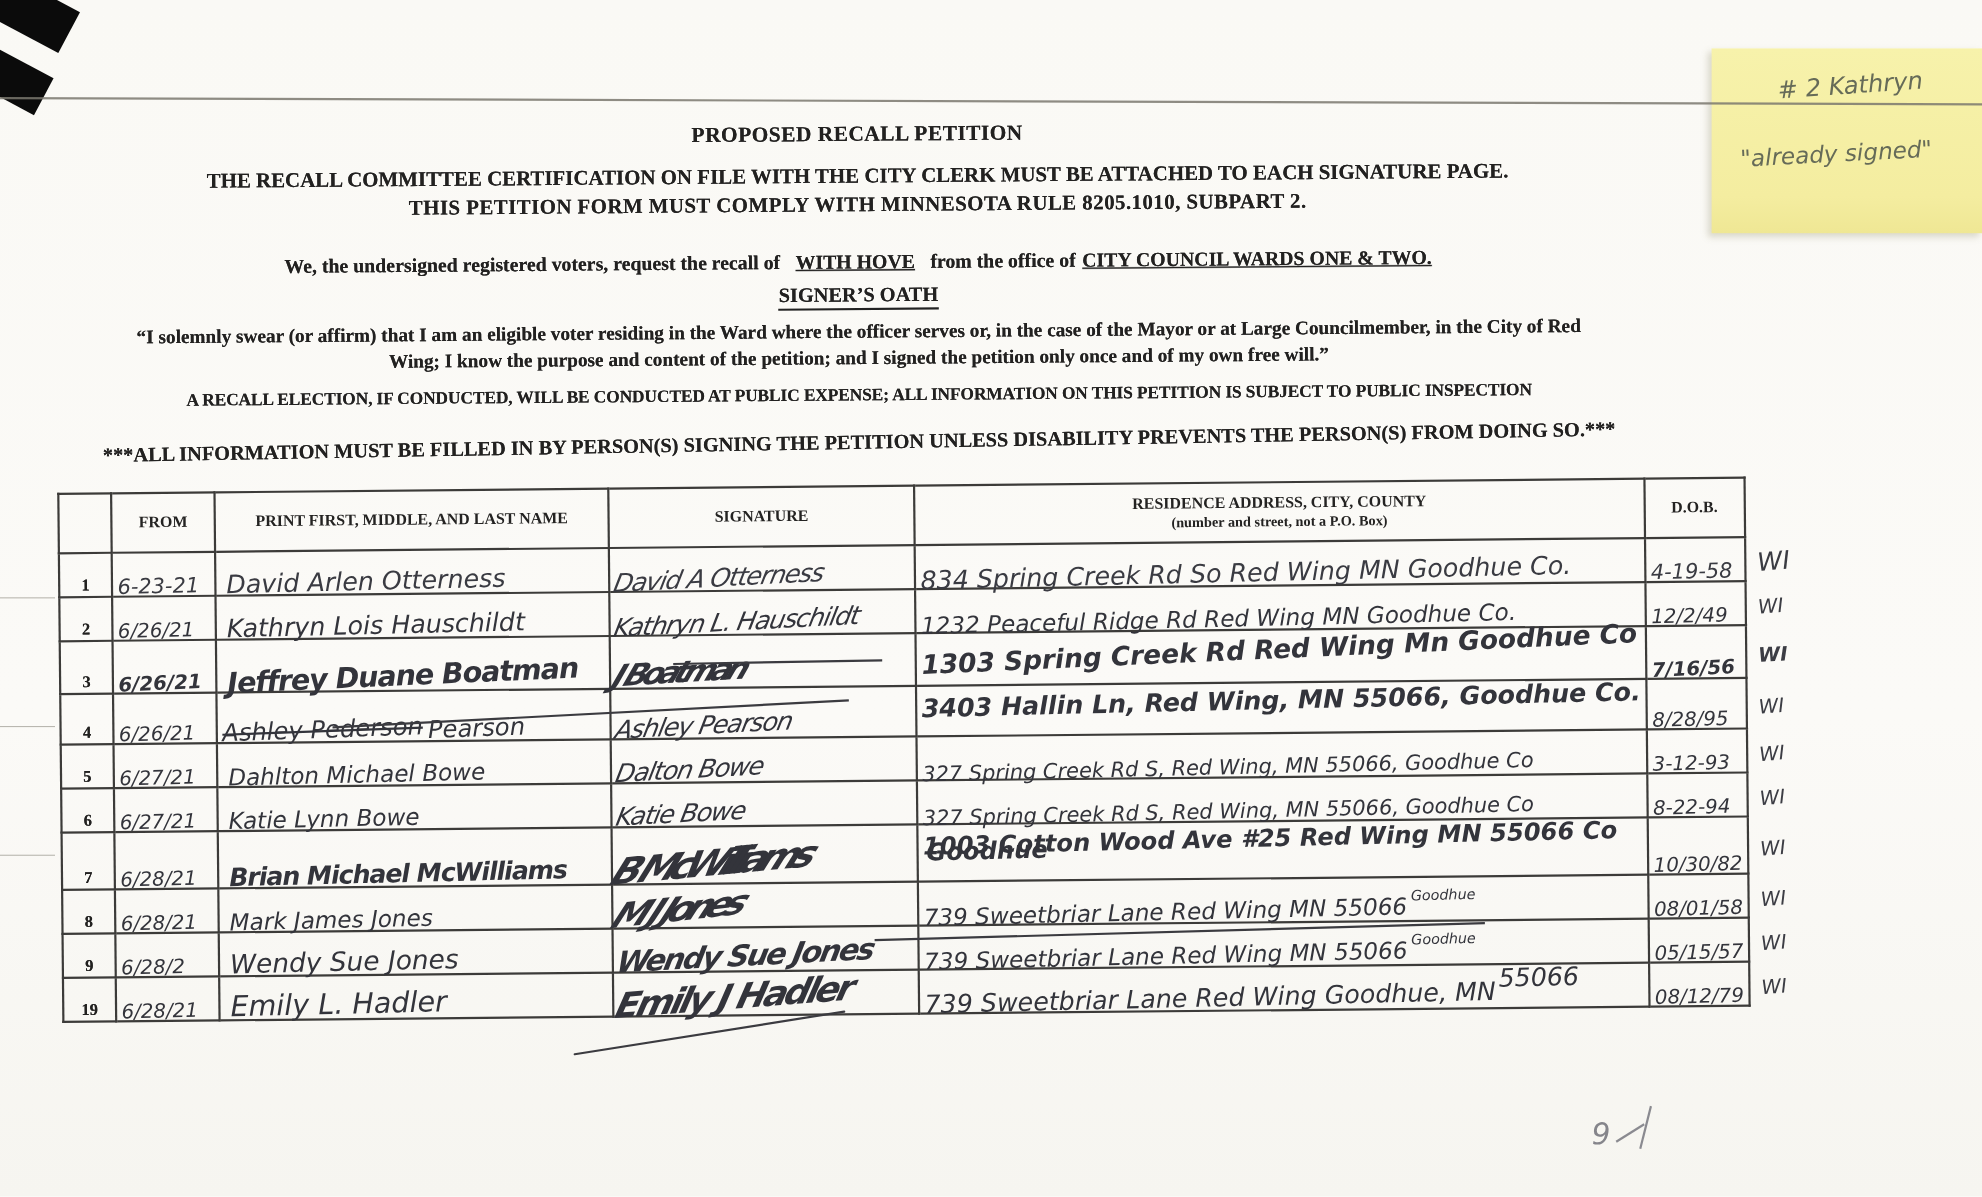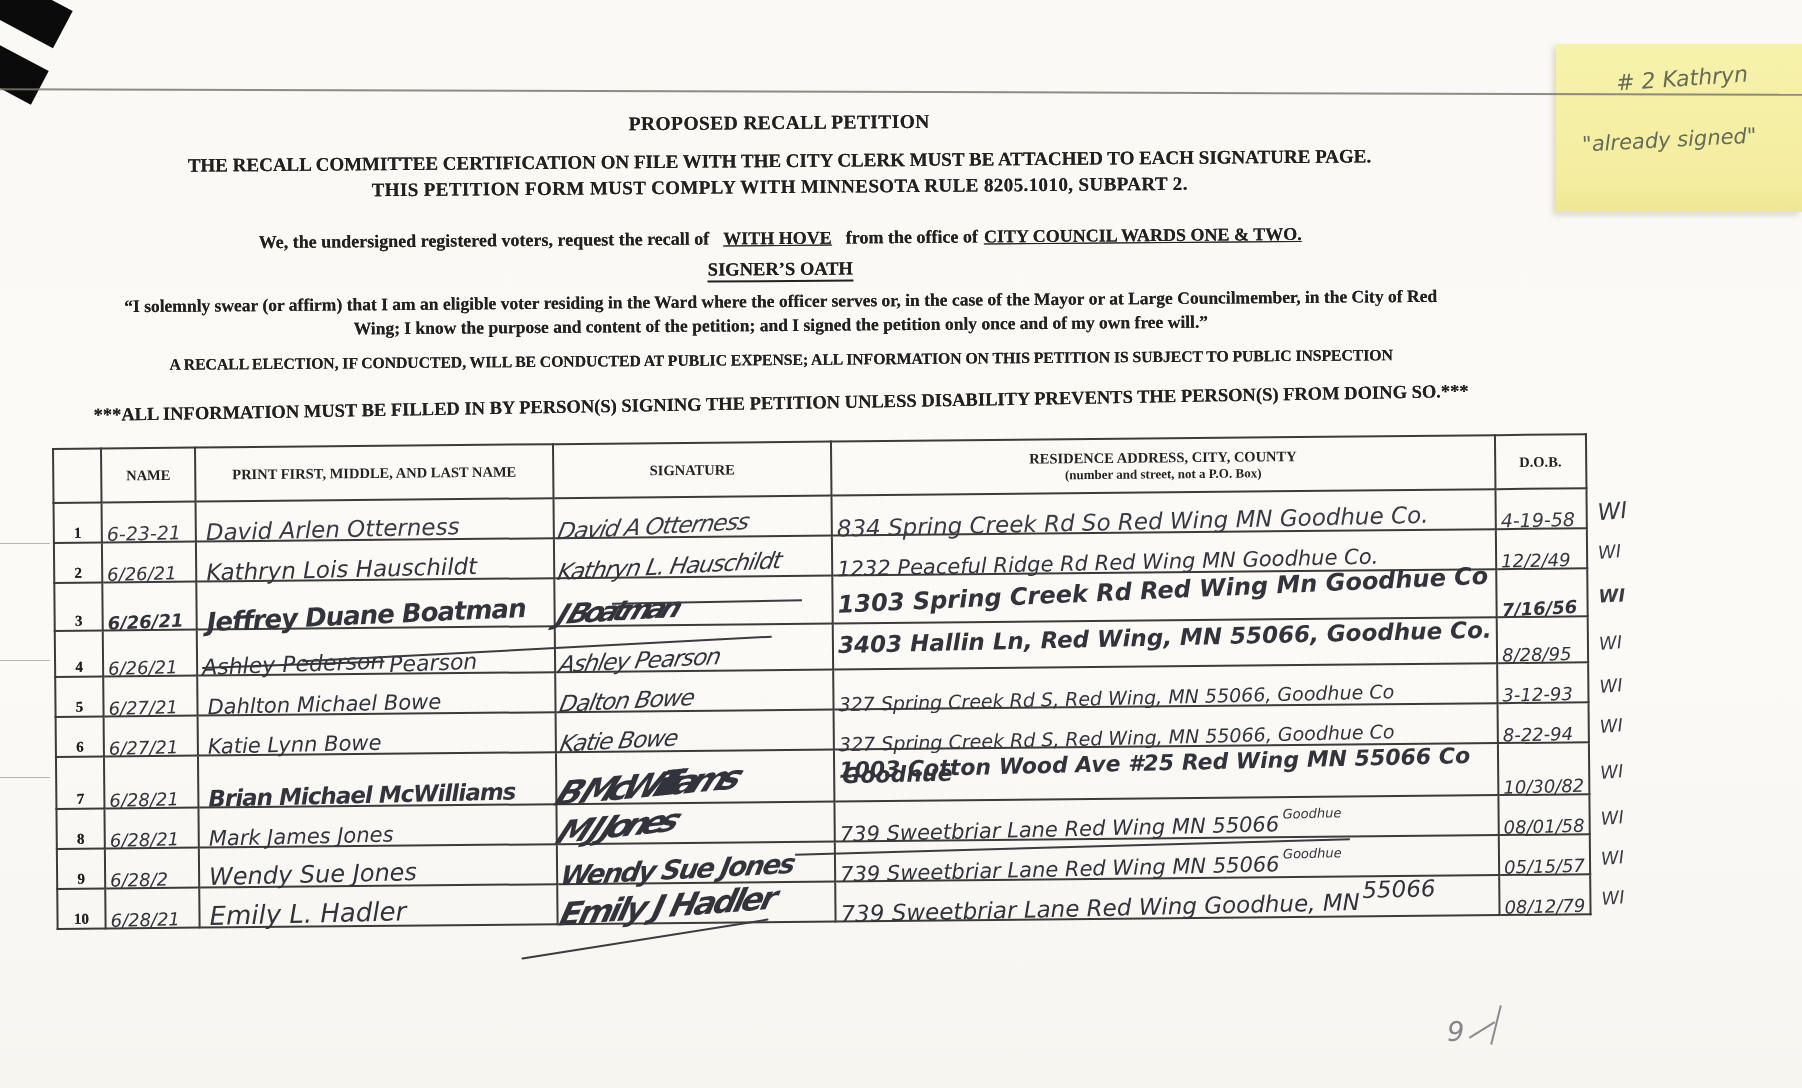--- a/index.html
+++ b/index.html
@@ -123,21 +123,21 @@
     <div class="line print t-oath2">Wing; I know the purpose and content of the petition; and I signed the petition only once and of my own free will.”</div>
     <div class="line print t-expense">A RECALL ELECTION, IF CONDUCTED, WILL BE CONDUCTED AT PUBLIC EXPENSE; ALL INFORMATION ON THIS PETITION IS SUBJECT TO PUBLIC INSPECTION</div>
     <div class="line print t-fill"><span>***ALL INFORMATION MUST BE FILLED IN BY PERSON(S) SIGNING THE PETITION UNLESS DISABILITY PREVENTS THE PERSON(S) FROM DOING SO.***</span></div>
   </div>
 
   <div id="table-wrap">
     <table>
       <thead>
         <tr>
           <th class="c-num"></th>
-          <th class="c-date">NAME</th>
+          <th class="c-date">FROM</th>
           <th class="c-name">PRINT FIRST, MIDDLE, AND LAST NAME</th>
           <th class="c-sig">SIGNATURE</th>
           <th class="c-addr">
             <span>RESIDENCE ADDRESS, CITY, COUNTY</span>
             <span class="sub">(number and street, not a P.O. Box)</span>
           </th>
           <th class="c-dob">D.O.B.</th>
           <th class="c-wi-h"></th>
         </tr>
       </thead>
@@ -217,21 +217,21 @@
           <tr>
             <td class="c-num print">9</td>
             <td class="c-date"><span class="hw hw-date">6/28/2</span></td>
             <td class="c-name"><span class="hw strike"></span><span class="hw">Wendy Sue Jones</span></td>
             <td class="c-sig"><span class="hw sig">Wendy Sue Jones</span></td>
             <td class="c-addr"><span class="hw">739 Sweetbriar Lane Red Wing MN 55066</span><span class="hw sup">Goodhue</span></td>
             <td class="c-dob"><span class="hw hw-dob">05/15/57</span></td>
             <td class="c-wi"><span class="hw wi">WI</span></td>
           </tr>
           <tr>
-            <td class="c-num print">10</td>
+            <td class="c-num print">19</td>
             <td class="c-date"><span class="hw hw-date">6/28/21</span></td>
             <td class="c-name"><span class="hw strike"></span><span class="hw">Emily L. Hadler</span></td>
             <td class="c-sig"><span class="hw sig">Emily J Hadler</span></td>
             <td class="c-addr"><span class="hw">739 Sweetbriar Lane Red Wing Goodhue, MN</span><span class="hw sup">55066</span></td>
             <td class="c-dob"><span class="hw hw-dob">08/12/79</span></td>
             <td class="c-wi"><span class="hw wi">WI</span></td>
           </tr>
         </tbody>
     </table>
   </div>

